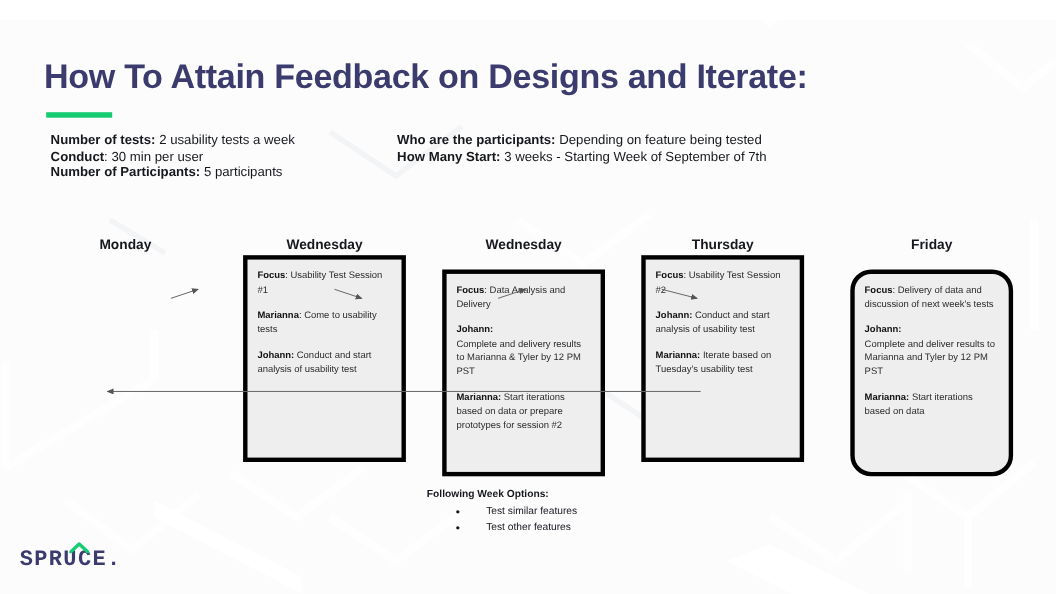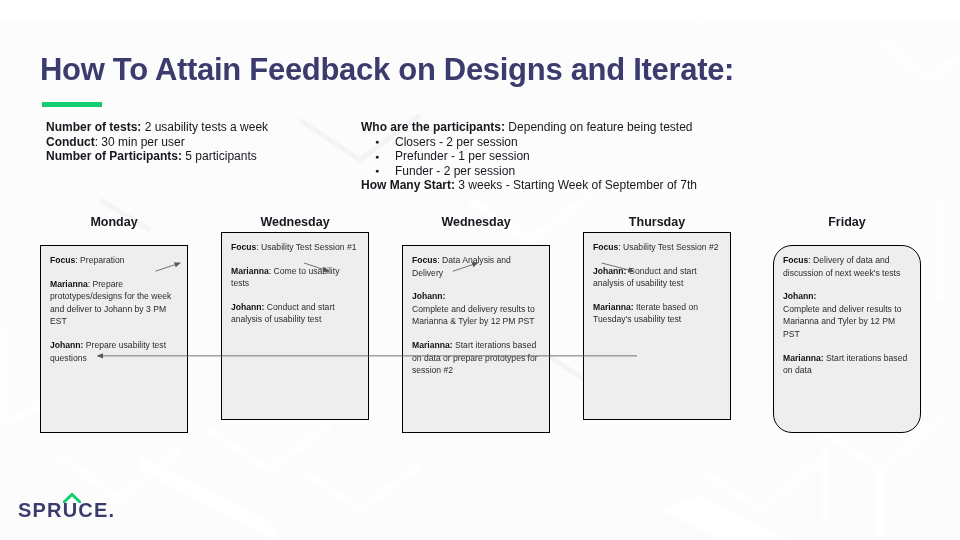--- a/index.html
+++ b/index.html
@@ -91,21 +91,21 @@
     position: absolute;
     font-size: 12.5px;
     font-weight: bold;
     color: #16181d;
     text-align: center;
     pointer-events: auto;
   }
   .day-card {
     position: absolute;
     background: #eeeeee;
-    border: 1px solid #000000;
+    border: 4px solid #000000;
     box-sizing: border-box;
     font-size: 8.6px;
     line-height: 12.6px;
     color: #2b2b2b;
     padding: 8px 9px 8px 9px;
     pointer-events: auto;
   }
   .day-card p {
     margin: 0 0 11px 0;
   }
@@ -147,20 +147,21 @@
     top: 0.5px;
   }
 
   
   #logo {
     position: absolute;
     left: 18px;
     top: 500px;
     display: flex;
     align-items: flex-end;
+    font-family: Liberation Mono, monospace;
   }
   #logo-text {
     font-size: 20px;
     font-weight: bold;
     letter-spacing: 1.2px;
     color: #3c3b6e;
     line-height: 20px;
   }
   #logo-dot {
     font-size: 20px;
@@ -221,43 +222,33 @@
     </div>
     <div class="meta-line">
       <b>Number of Participants:</b><span> 5 participants</span>
     </div>
   </div>
 
   <div class="meta" id="meta-right">
     <div class="meta-line">
       <b>Who are the participants:</b><span> Depending on feature being tested</span>
     </div>
-    <ul class="meta-bullets">
-      <li>Closers - 2 per session</li>
-      <li>Prefunder - 1 per session</li>
-      <li>Funder - 2 per session</li>
-    </ul>
     <div class="meta-line">
       <b>How Many Start:</b><span> 3 weeks - Starting Week of September of 7th</span>
     </div>
   </div>
 
   <div id="week">
 
     <div class="day-header" style="left:40px;  top:215px; width:148px;">Monday</div>
     <div class="day-header" style="left:221px; top:215px; width:148px;">Wednesday</div>
     <div class="day-header" style="left:402px; top:215px; width:148px;">Wednesday</div>
     <div class="day-header" style="left:583px; top:215px; width:148px;">Thursday</div>
     <div class="day-header" style="left:773px; top:215px; width:148px;">Friday</div>
 
-    <div class="day-card" style="left:40px; top:245px; width:148px; height:188px;">
-      <p><b>Focus</b><span>: Preparation</span></p>
-      <p><b>Marianna</b><span>: Prepare prototypes/designs for the week and deliver to Johann by 3 PM EST</span></p>
-      <p><b>Johann:</b><span> Prepare usability test questions</span></p>
-    </div>
 
     <div class="day-card" style="left:221px; top:232px; width:148px; height:188px;">
       <p><b>Focus</b><span>: Usability Test Session #1</span></p>
       <p><b>Marianna</b><span>: Come to usability tests</span></p>
       <p><b>Johann:</b><span> Conduct and start analysis of usability test</span></p>
     </div>
 
     <div class="day-card" style="left:402px; top:245px; width:148px; height:188px;">
       <p><b>Focus</b><span>: Data Analysis and Delivery</span></p>
       <p style="white-space:pre-line;"><b>Johann:</b><span>
@@ -290,20 +281,27 @@
       <g stroke="#666" stroke-width="1.1" fill="none">
         <line x1="189" y1="330" x2="219" y2="320" marker-end="url(#ah)"></line>
         <line x1="370" y1="320" x2="400" y2="330" marker-end="url(#ah)"></line>
         <line x1="551" y1="330" x2="581" y2="320" marker-end="url(#ah)"></line>
         <line x1="732" y1="320" x2="771" y2="330" marker-end="url(#ah)"></line>
         <path d="M 775 433 L 119 433" marker-end="url(#ahl)"></path>
       </g>
     </svg>
   </div>
 
+  <div id="footer-options">
+    <div><b>Following Week Options:</b></div>
+    <ul>
+      <li>Test similar features</li>
+      <li>Test other features</li>
+    </ul>
+  </div>
 
   <div id="logo">
     <svg id="logo-chevron" width="18" height="10" viewBox="0 0 18 10">
       <path d="M 1 9 L 9 1.5 L 17 9" stroke="#15cc72" stroke-width="3" fill="none" stroke-linecap="square"></path>
     </svg>
     <span id="logo-text">SPRUCE</span>
     <span id="logo-dot">.</span>
   </div>
 
 </div>

